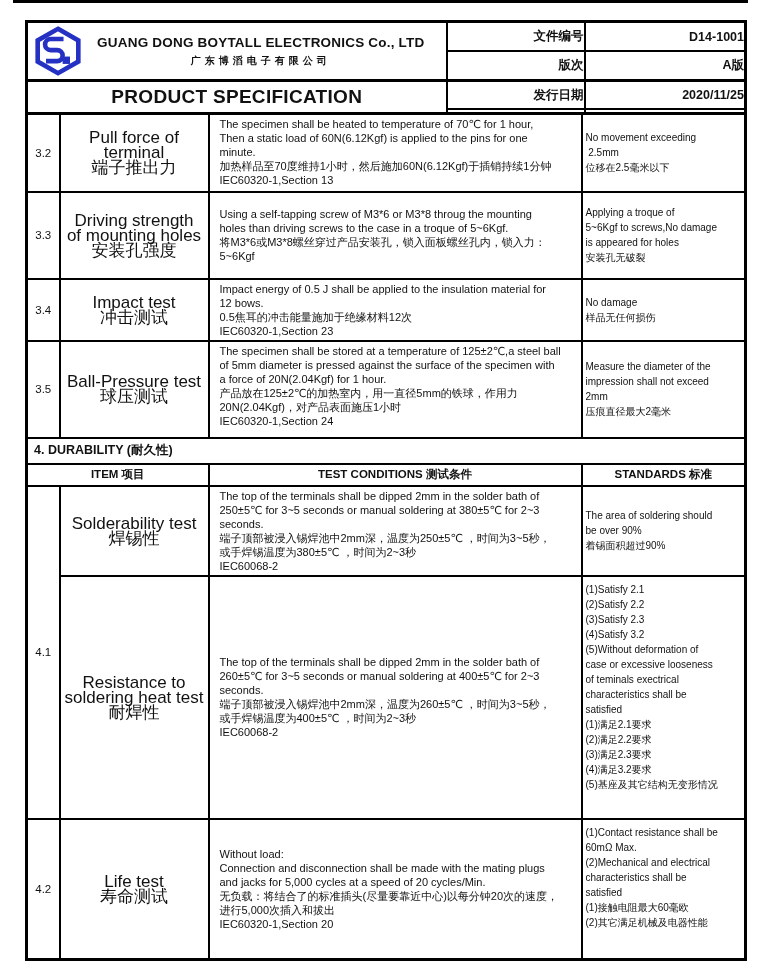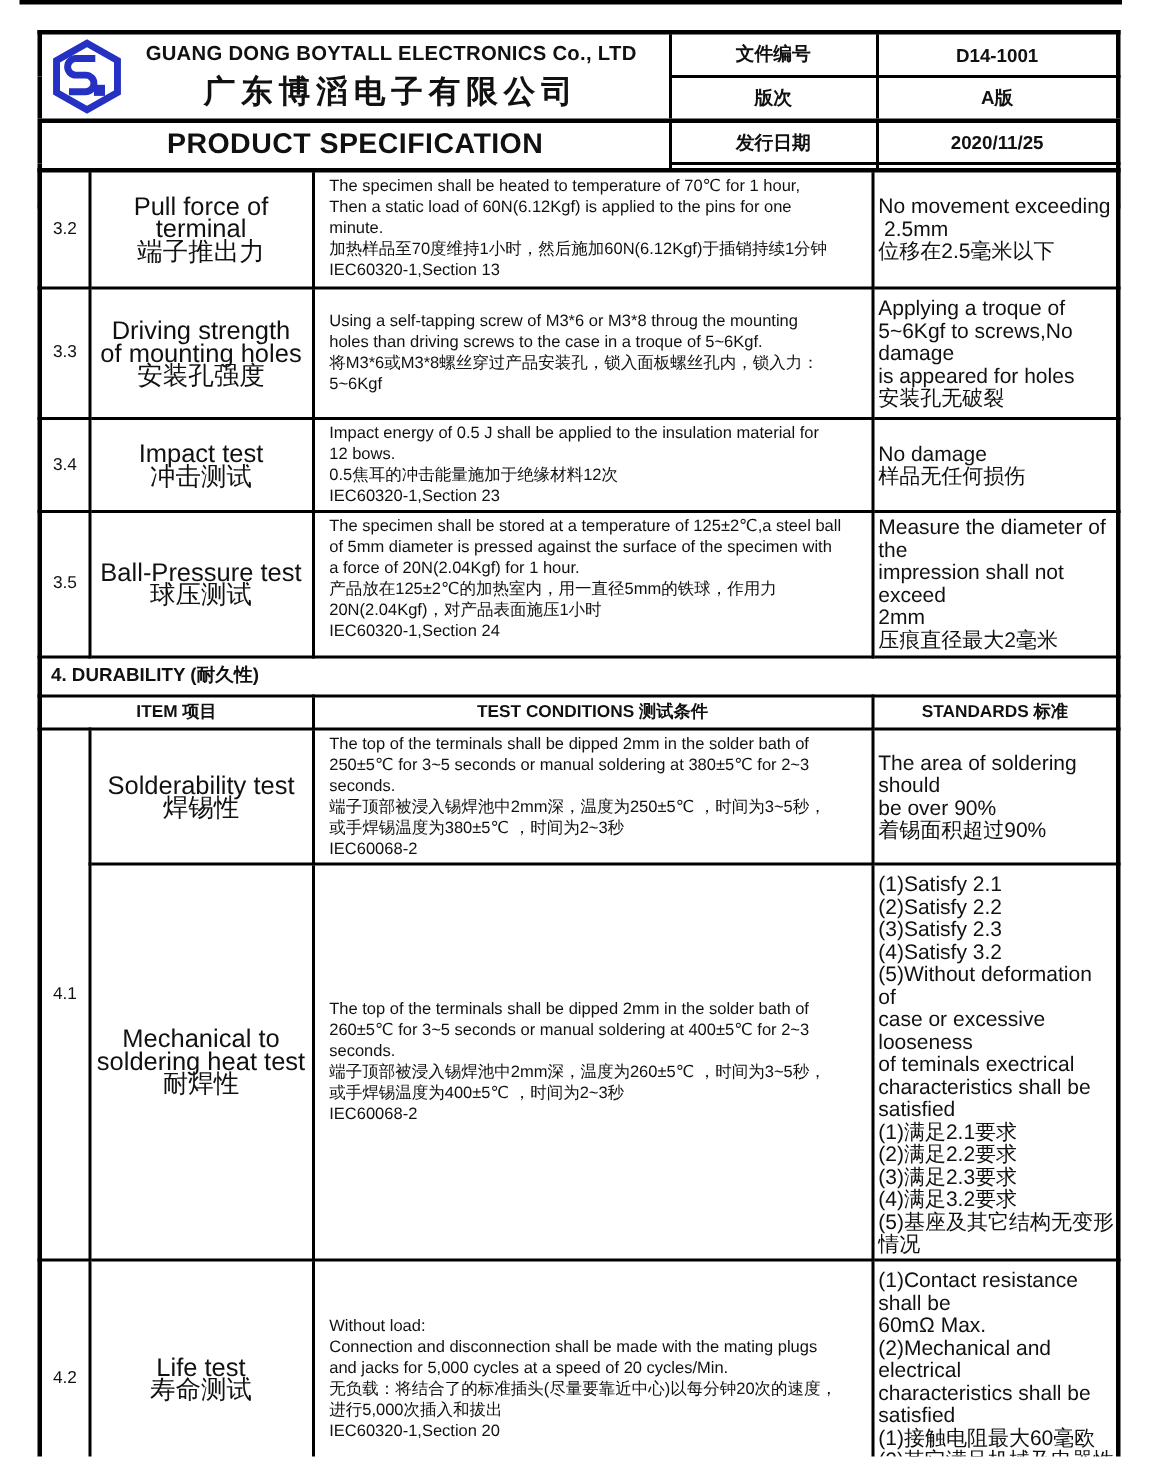--- a/index.html
+++ b/index.html
@@ -16,33 +16,33 @@
 
   
   .hdr { position:absolute; left:25px; top:20px; width:719px; border:3px solid #000; }
   .hdr td { height:26px; }
   .thick-top td { border-top:3px solid #000; }
   .company-cell { vertical-align:middle; }
   .company-inner { display:flex; align-items:center; padding:2px 6px 2px 6px; }
   .logo-box { width:48px; height:52px; flex:0 0 auto; }
   .company-text { flex:1; text-align:center; font-weight:bold; }
   .company-en { font-size:13.5px; letter-spacing:0.2px; }
-  .company-cn { font-size:21px; margin-top:4px; letter-spacing:4px; }
+  .company-cn { font-size:10px; margin-top:4px; letter-spacing:4px; }
   .product-cell { vertical-align:middle; text-align:center; font-weight:bold; }
   .product-en { font-size:19px; letter-spacing:0.3px; }
   .product-cn { font-size:14.5px; margin-top:6px; letter-spacing:3px; }
-  .meta-label, .meta-value { text-align:center; vertical-align:middle; font-weight:bold; font-size:12.5px; white-space:pre; }
+  .meta-label, .meta-value { text-align:right; vertical-align:middle; font-weight:bold; font-size:12.5px; white-space:pre; }
 
   
   .spec { position:absolute; left:25px; top:112px; width:719px; border:3px solid #000; }
   td.no   { text-align:center; vertical-align:middle; font-size:11.5px; }
   td.name { text-align:center; vertical-align:middle; font-size:17px; line-height:15px; }
   td.cond { vertical-align:top; font-size:11px; line-height:14px; padding:2px 10px; }
   td.cond.mid { vertical-align:middle; }
-  td.std  { vertical-align:middle; font-size:14px; line-height:15px; padding:2px 1px 2px 3px; }
+  td.std  { vertical-align:middle; font-size:10px; line-height:15px; padding:2px 1px 2px 3px; }
   td.std.vtop { vertical-align:top; padding-top:5px; }
   td.section-title { vertical-align:middle; font-weight:bold; font-size:12.5px; padding-left:6px; }
   .cols-header td { text-align:center; vertical-align:middle; font-weight:bold; font-size:11.5px; }
   .ln { white-space:pre-wrap; }
 </style>
 </head>
 <body>
 
 <div class="page">
   <div class="scan-line"></div>
@@ -208,21 +208,21 @@
           </td>
       <td class="std">
             <div class="ln">The area of soldering should</div>
             <div class="ln">be over 90%</div>
             <div class="ln">着锡面积超过90%</div>
           </td>
     </tr>
 
     <tr style="height:243px">
       <td class="name">
-            <div class="ln">Mechanical to</div>
+            <div class="ln">Resistance to</div>
             <div class="ln">soldering heat test</div>
             <div class="ln">耐焊性</div>
           </td>
       <td class="cond mid">
             <div class="ln">The top of the terminals shall be dipped 2mm in the solder bath of</div>
             <div class="ln">260±5℃ for 3~5 seconds or manual soldering at 400±5℃ for 2~3</div>
             <div class="ln">seconds.</div>
             <div class="ln">端子顶部被浸入锡焊池中2mm深，温度为260±5℃ ，时间为3~5秒，</div>
             <div class="ln">或手焊锡温度为400±5℃ ，时间为2~3秒</div>
             <div class="ln">IEC60068-2</div>

